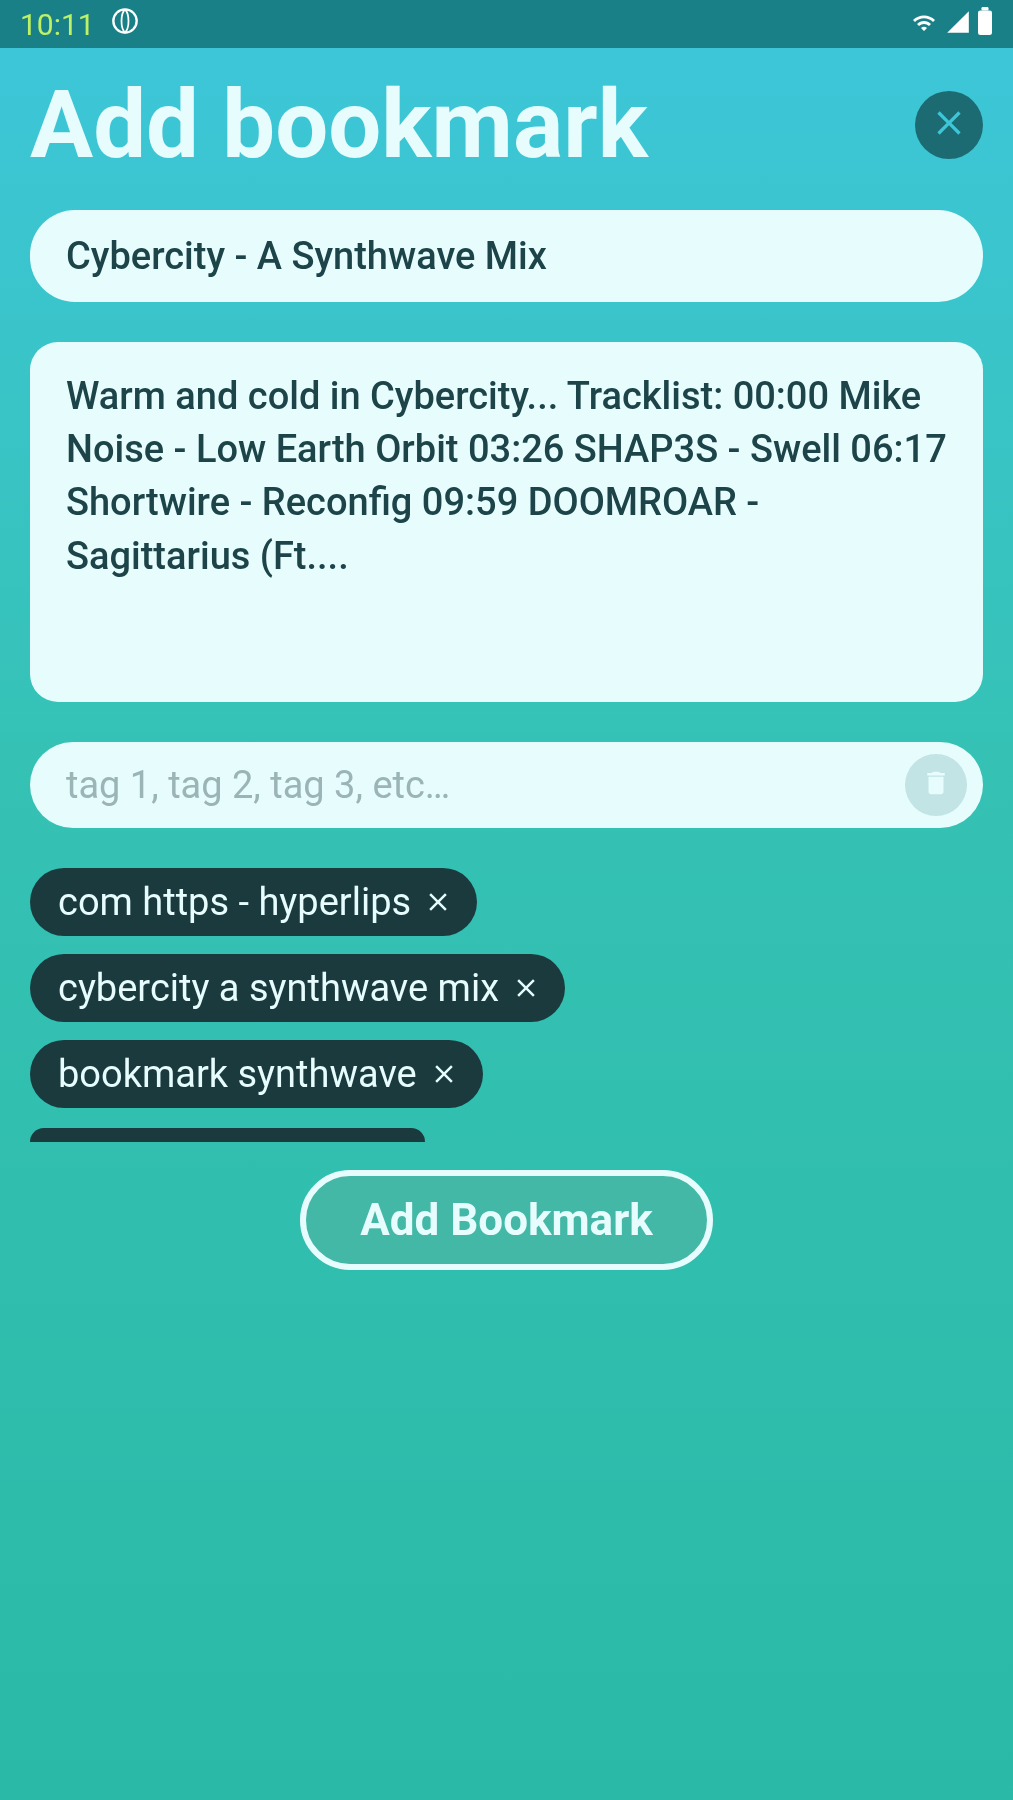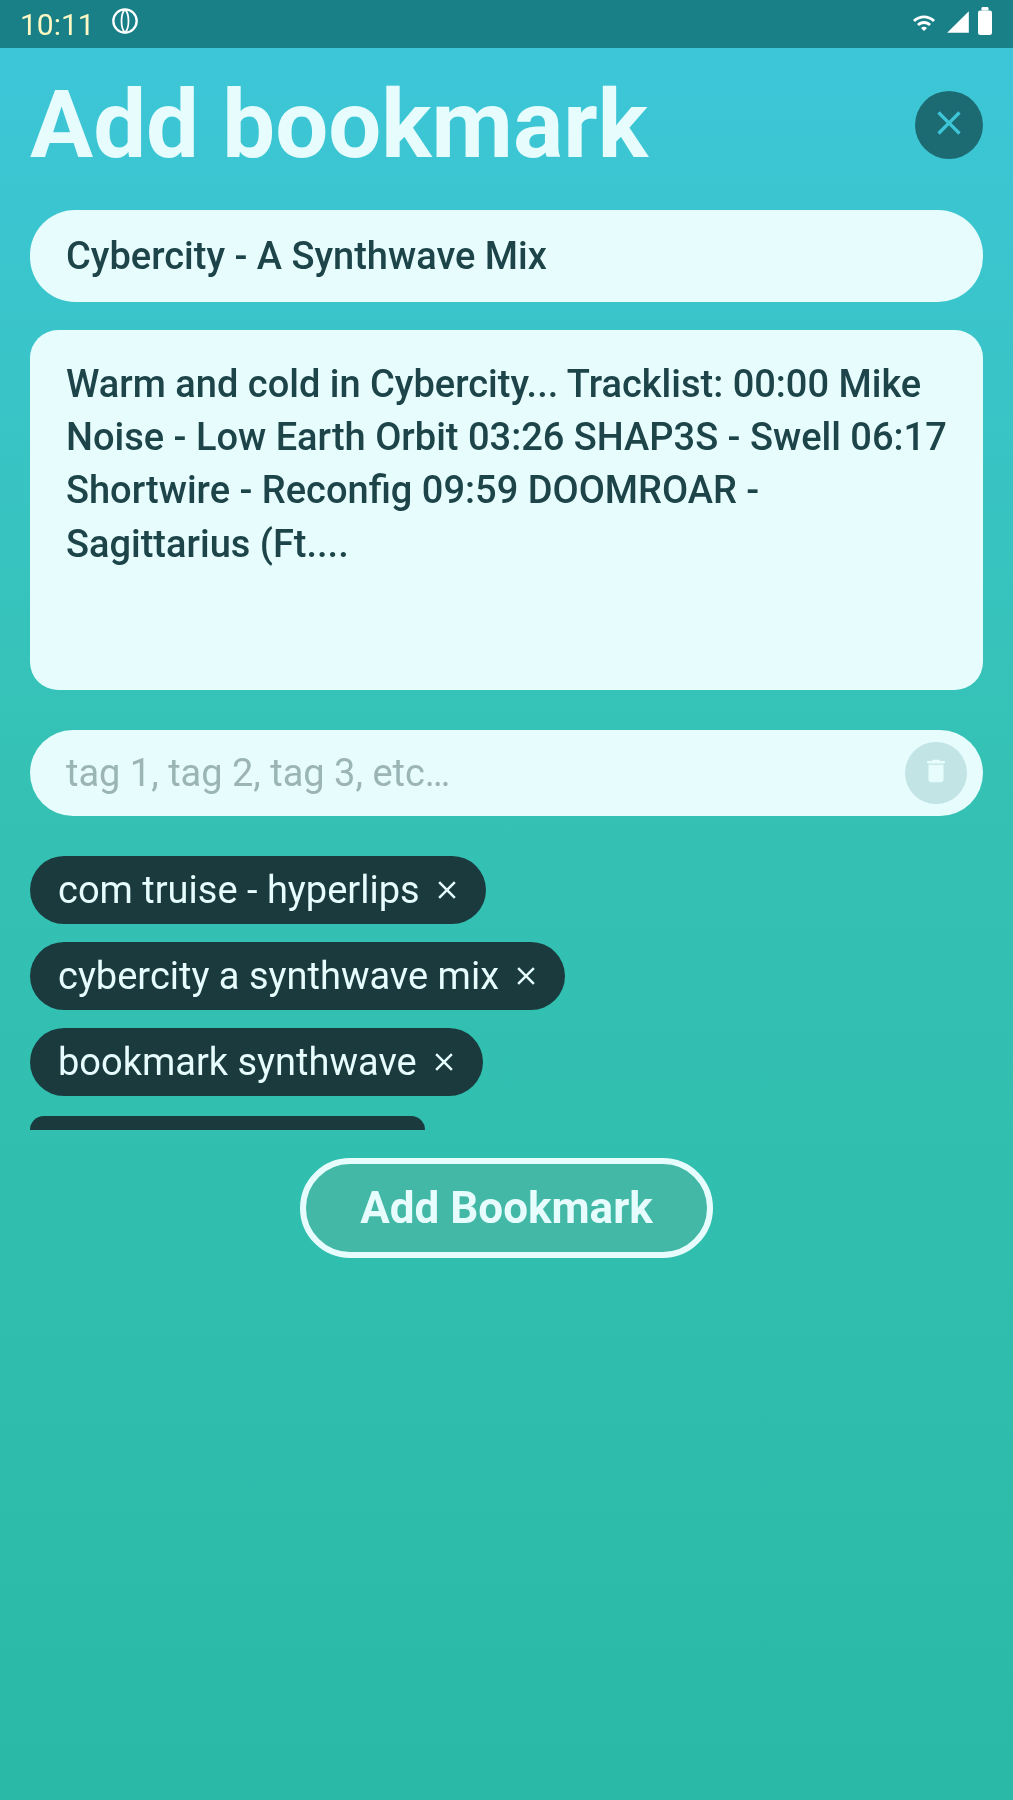--- a/index.html
+++ b/index.html
@@ -10,21 +10,21 @@
     }
     body {
       width: 1013px;
       height: 1800px;
       background: #000;
       overflow: hidden;
     }
     .status-bar {
       height: 48px;
       background: #1a8088;
-      color: #fef9c3;
+      color: #bef264;
       display: flex;
       align-items: center;
       justify-content: space-between;
       padding: 0 20px;
       font-size: 30px;
       font-weight: 400;
     }
     .status-left {
       display: flex;
       align-items: center;
@@ -66,21 +66,21 @@
     }
     .input-field {
       background: #e6fcfd;
       border: none;
       border-radius: 45px;
       padding: 24px 36px;
       font-size: 38px;
       color: #1c4449;
       font-weight: 500;
       width: 100%;
-      margin-bottom: 28px;
+      margin-bottom: 40px;
     }
     .textarea-field {
       background: #e6fcfd;
       border: none;
       border-radius: 28px;
       padding: 28px 36px;
       font-size: 38px;
       color: #1c4449;
       font-weight: 500;
       width: 100%;
@@ -236,21 +236,21 @@
       <span>
         <svg width="30" height="30" viewBox="0 0 24 24" fill="#e6fcfd">
           <path d="M6 19c0 1.1.9 2 2 2h8c1.1 0 2-.9 2-2V7H6v12zM19 4h-3.5l-1-1h-5l-1 1H5v2h14V4z"></path>
         </svg>
       </span>
     </div>
   </div>
 
   <div class="tags-container">
     <div class="tag-chip">
-      <span>com truise - hyperlips</span>
+      <span>com https - hyperlips</span>
       <span class="tag-close">
         <svg width="30" height="30" viewBox="0 0 24 24" fill="#e6fcfd">
           <path d="M19 6.41L17.59 5 12 10.59 6.41 5 5 6.41 10.59 12 5 17.59 6.41 19 12 13.41 17.59 19 19 17.59 13.41 12 19 6.41z"></path>
         </svg>
       </span>
     </div>
     <div class="tag-chip">
       <span>cybercity a synthwave mix</span>
       <span class="tag-close">
         <svg width="30" height="30" viewBox="0 0 24 24" fill="#e6fcfd">

